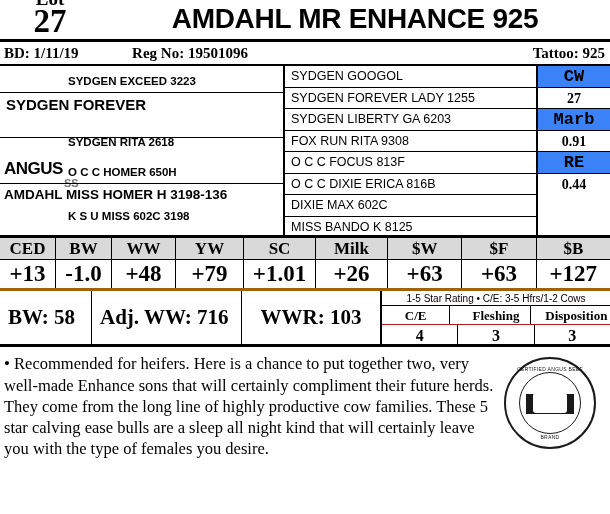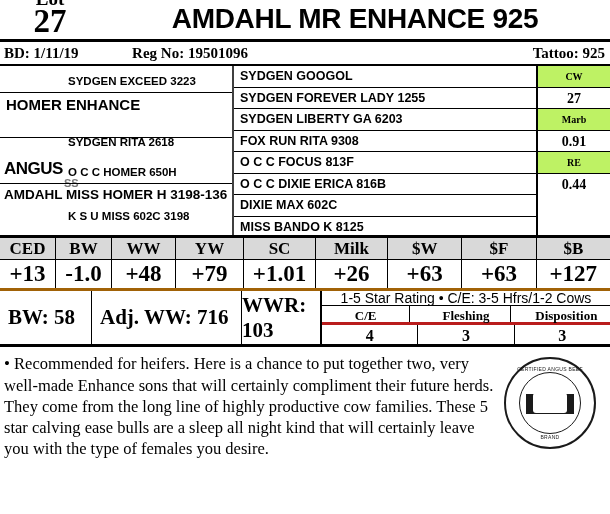--- a/index.html
+++ b/index.html
@@ -81,23 +81,23 @@
   .idbar .c4 { width: 150px; text-align: right; padding-right: 5px;}
 
   
   .ped {
     display: flex;
     height: 172px;
     border-bottom: 3px solid #000;
     box-sizing: border-box;
   }
   .ped-left {
-    width: 234px;
+    width: 285px;
     position: relative;
-    border-right: 2px solid #404040;
+    border-right: 2px solid #000000;
     box-sizing: border-box;
   }
   .ped-mid {
     flex: 1;
     position: relative;
     border-right: 2px solid #000;
     box-sizing: border-box;
   }
   .ped-right {
     width: 72px;
@@ -115,21 +115,21 @@
 
   .l-row {
     position: absolute;
     left: 0;
     right: 0;
     border-top: 1px solid #000;
   }
 
   .ped-mid .mline {
     font-family: "Liberation Sans", sans-serif;
-    font-weight: bold;
+    font-weight: normal;
     font-size: 12.5px;
     height: 21.5px;
     line-height: 21.5px;
     padding-left: 6px;
     border-bottom: 1px solid #000;
     white-space: nowrap;
     box-sizing: border-box;
   }
   .ped-mid .mline.last { border-bottom: none; }
 
@@ -137,23 +137,23 @@
     height: 21.5px;
     line-height: 21.5px;
     text-align: center;
     border-bottom: 1px solid #000;
     font-family: "Liberation Serif", serif;
     font-weight: bold;
     font-size: 14px;
     box-sizing: border-box;
   }
   .ped-right .rcell.shade {
-    background: #bef264;
-    font-family: Liberation Serif, serif;
-    font-size: 10px;
+    background: #3b82f6;
+    font-family: Liberation Mono, monospace;
+    font-size: 17px;
   }
   .ped-right .rcell.last { border-bottom: none; }
 
   
   .angus {
     position: absolute;
     left: 4px;
     top: 82px;
     display: flex;
     align-items: center;
@@ -211,21 +211,21 @@
   }
 
   
   .stats {
     display: flex;
     border-bottom: 3px solid #000;
     height: 56px;
     box-sizing: border-box;
   }
   .stats-left {
-    width: 322px;
+    width: 382px;
     display: flex;
     border-right: 2px solid #000;
     box-sizing: border-box;
   }
   .st {
     border-right: 1px solid #000;
     box-sizing: border-box;
     font-family: "Liberation Serif", serif;
     font-weight: bold;
     font-size: 21px;
@@ -241,28 +241,28 @@
     flex: 1;
     display: flex;
     flex-direction: column;
     box-sizing: border-box;
   }
   .rating-note {
     height: 15px;
     line-height: 15px;
     text-align: center;
     font-family: "Liberation Sans", sans-serif;
-    font-size: 14px;
+    font-size: 10px;
     border-bottom: 1px solid #000;
     box-sizing: border-box;
   }
   .ce-head {
     display: flex;
     height: 19px;
-    border-bottom: 3px solid #b91c1c;
+    border-bottom: 1px solid #b91c1c;
     box-sizing: border-box;
     gap: 12px;
   }
   .ce-vals {
     display: flex;
     flex: 1;
   }
   .ce-head div, .ce-vals div {
     flex: 1;
     text-align: center;
@@ -374,21 +374,21 @@
     <div class="cell c2">Reg No: 19501096</div>
     <div class="cell c3"></div>
     <div class="cell c4">Tattoo: 925</div>
   </div>
 
   <div class="ped">
 
     <div class="ped-left">
       <div class="ln gp" style="left:68px; top:9px;">SYDGEN EXCEED 3223</div>
       <div class="l-row" style="top:26px;"></div>
-      <div class="ln sire" style="left:6px; top:30px;">HOMER ENHANCE</div>
+      <div class="ln sire" style="left:6px; top:30px;">SYDGEN FOREVER</div>
       <div class="ln gp" style="left:68px; top:70px;">SYDGEN RITA 2618</div>
       <div class="l-row" style="top:71px;"></div>
 
       <div class="angus">
         <span class="angus-word">ANGUS</span>
         <span class="angus-ss">SS</span>
       </div>
 
       <div class="ln gp" style="left:68px; top:100px;">O C C HOMER 650H</div>
       <div class="l-row" style="top:117px;"></div>

